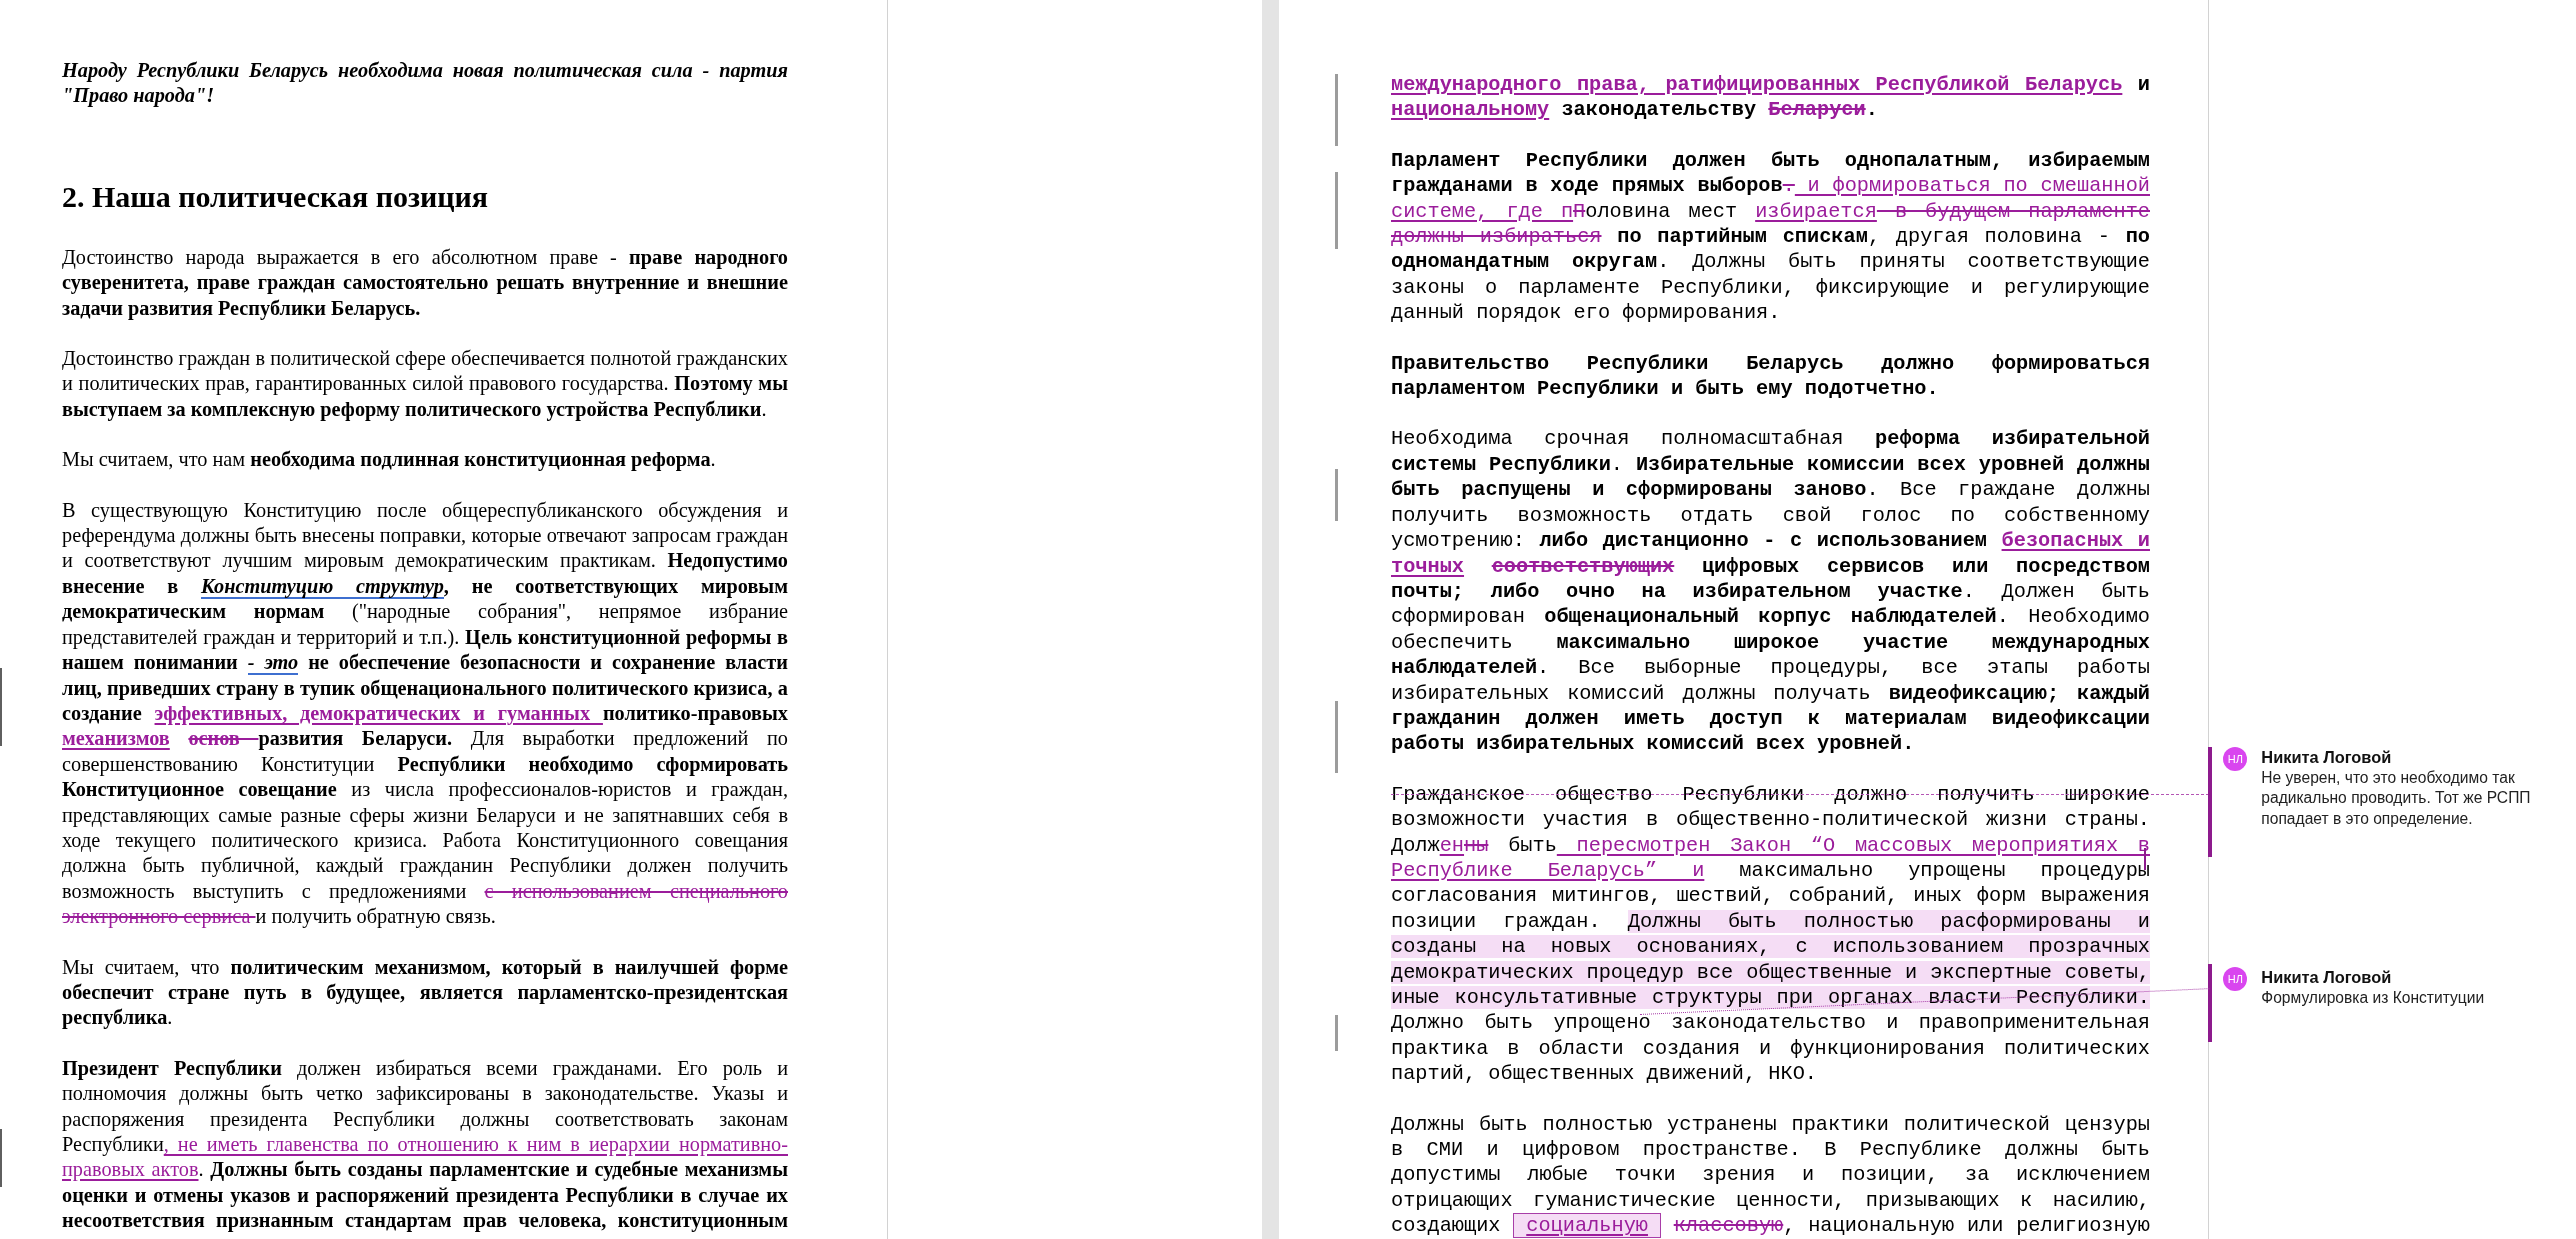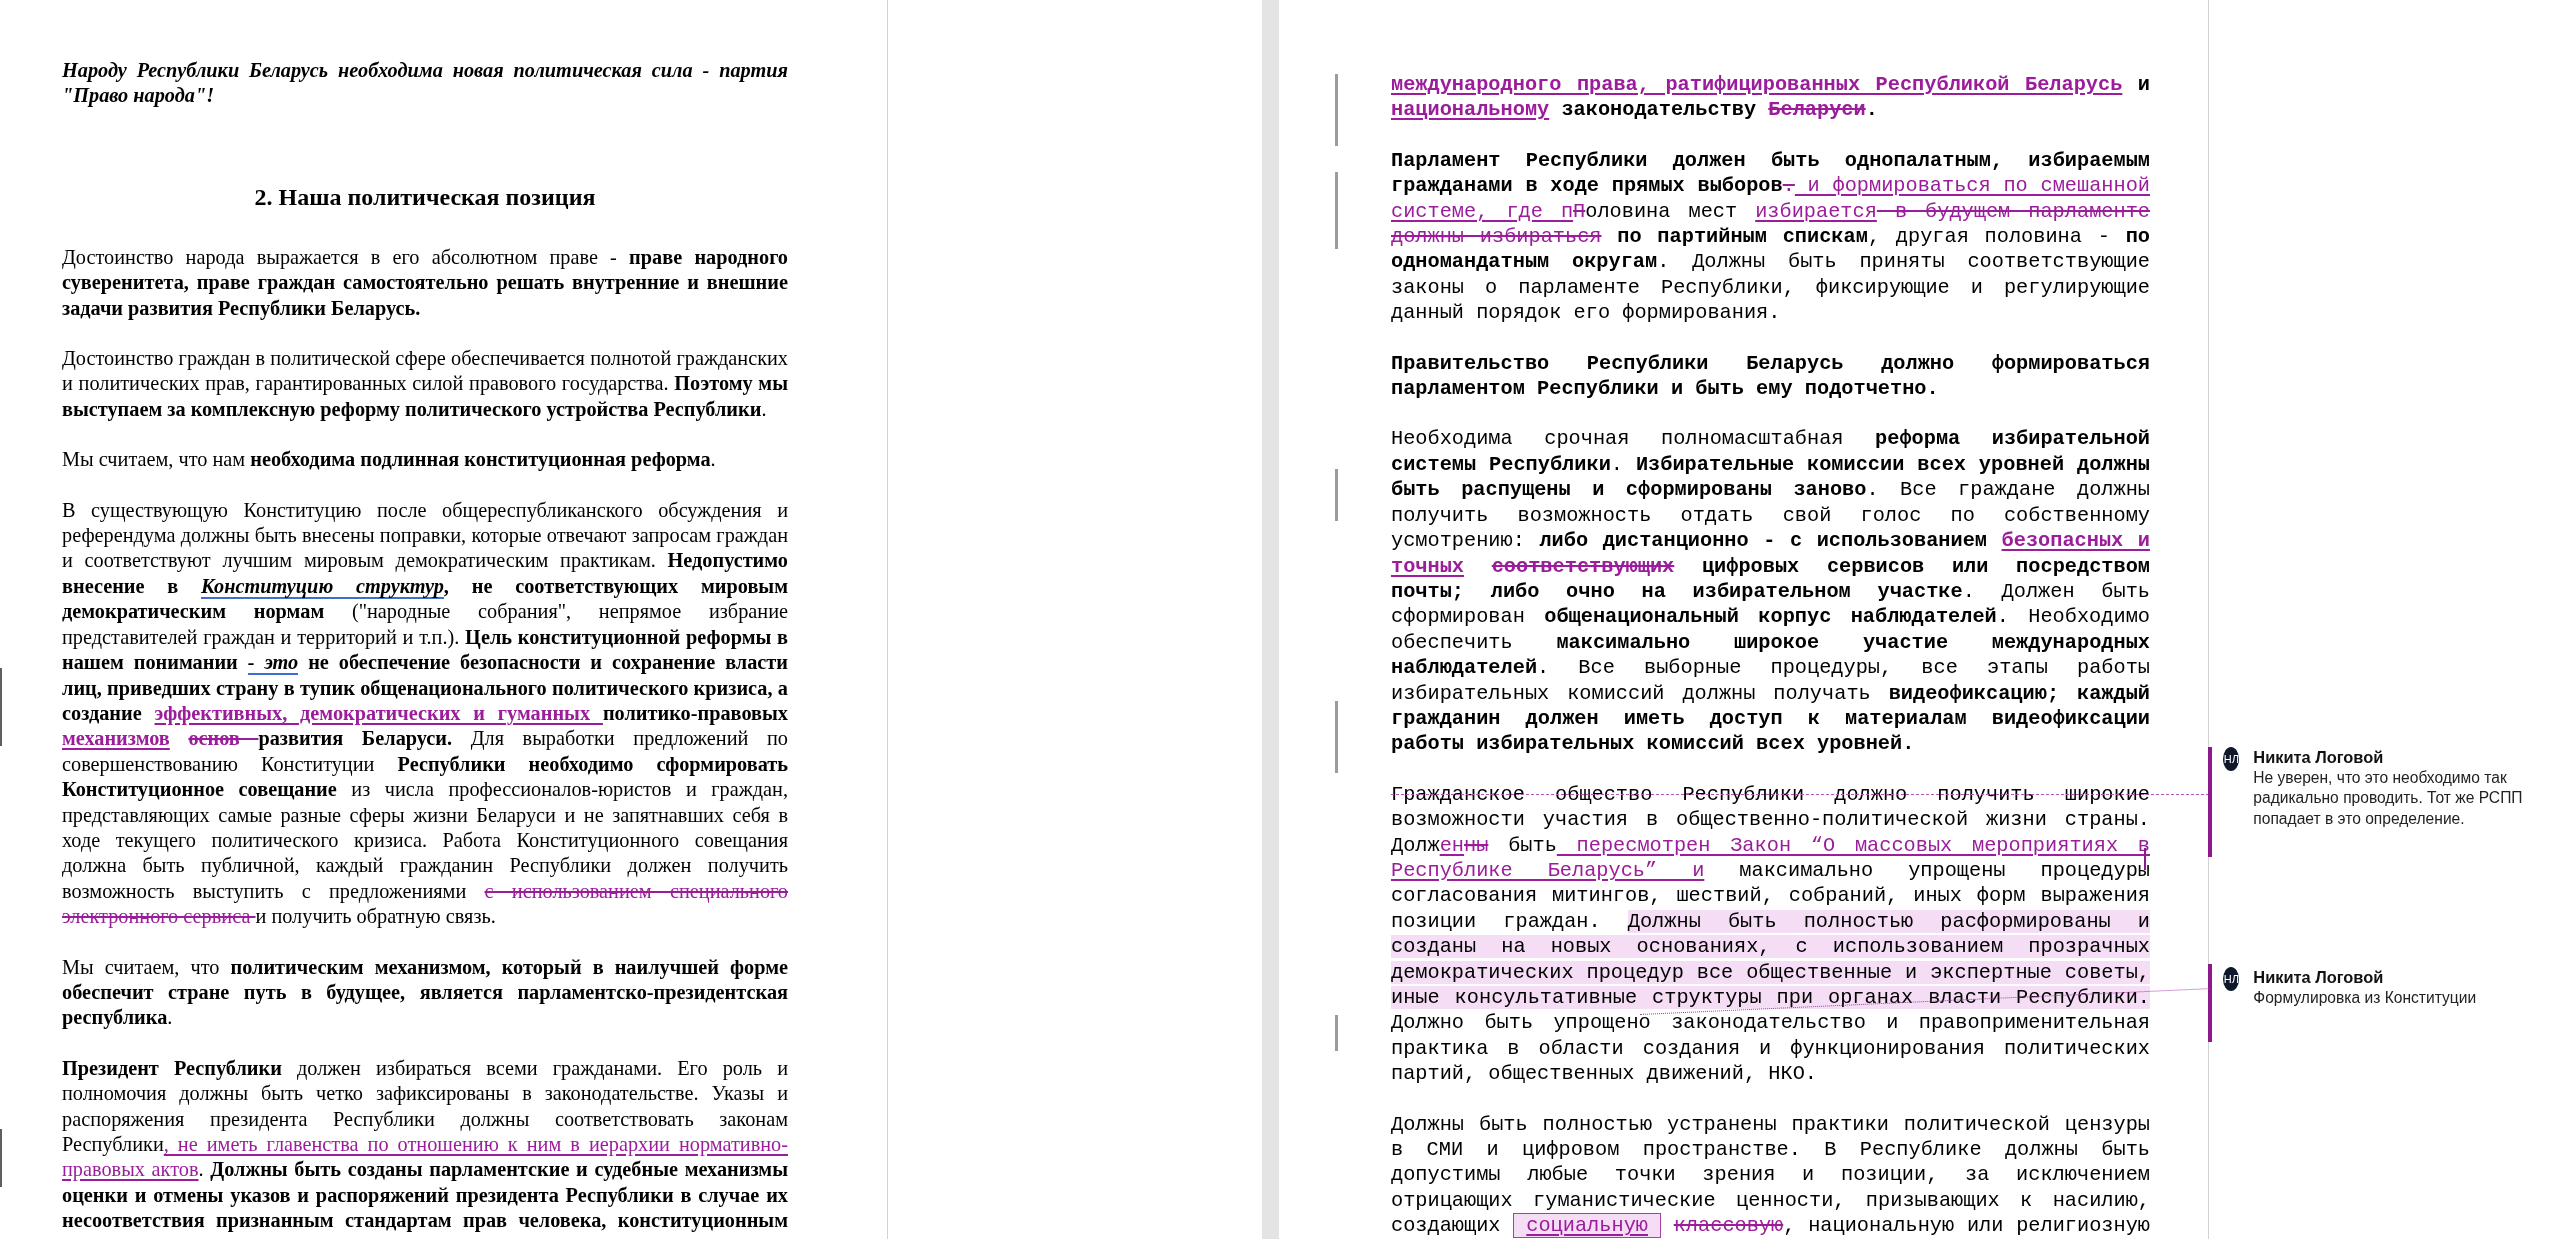--- a/index.html
+++ b/index.html
@@ -11,37 +11,37 @@
   .page-left{position:absolute;left:0;top:0;width:887px;height:1240px;background:#fff;border-right:1.6px solid #d2d2d2;}
   .pane-divider{position:absolute;left:1262px;top:0;width:17px;height:1240px;background:#e4e4e4;}
   .page-right{position:absolute;left:1279px;top:0;width:929px;height:1240px;background:#fff;border-right:1.6px solid #d2d2d2;font-family:Liberation Mono, monospace;}
   .comments-margin{position:absolute;left:2210px;top:0;width:366px;height:1240px;background:#fff;}
   
   .doc-col{position:absolute;font-size:20.3px;line-height:25.4px;}
   #left-col{left:62px;top:58px;width:726px;}
   #right-col{left:112px;top:72px;width:759px;}
   .para{margin:0 0 25px 0;text-align:justify;}
   .jl{text-align-last:justify;}
-  .doc-h{margin:70px 0 30px 0;font-size:24px;line-height:36px;font-weight:bold;text-align:center;}
+  .doc-h{margin:70px 0 30px 0;font-size:30px;line-height:36px;font-weight:bold;text-align:left;}
   .b{font-weight:bold;}
   .i{font-style:italic;margin-top:20px;}
   .ins{color:#9b1d9b;text-decoration:underline;text-decoration-thickness:1.6px;text-underline-offset:3.1px;}
   .del{color:#9b1d9b;text-decoration:line-through;text-decoration-thickness:1.6px;}
   .blue{border-bottom:2.3px solid #3e6fd0;font-style:italic;}
   .hl{background:#f5ddf5;}
   .hlbox{background:#f5ddf5;border:1.6px solid #a83ea8;padding:0 12px;}
   
   .chg{position:absolute;left:56px;width:3.1px;background:#9c9c9c;}
   .edge{position:absolute;left:0;width:2.3px;background:#5f5f5f;}
   
   .hl-topline{position:absolute;left:112px;top:794px;width:818px;border-top:1.6px dashed #b455b4;}
   .hl-caret{position:absolute;left:865px;top:848px;width:2.3px;height:22px;background:#8d1a8d;}
   
   .comment{position:absolute;display:flex;gap:14px;font-family:"Liberation Sans","DejaVu Sans",sans-serif;}
-  .avatar{flex:0 0 auto;width:16px;height:24px;border-radius:50%;background:#0f172a;color:#fff;
+  .avatar{flex:0 0 auto;width:24px;height:24px;border-radius:50%;background:#d946ef;color:#fff;
     display:flex;align-items:center;justify-content:center;font-size:11px;}
   .c-body{width:336px;}
   .c-name{font-weight:bold;font-size:16.4px;line-height:21px;color:#111;}
   .c-text{font-size:15.6px;line-height:20.3px;color:#222;}
   .anchor{position:absolute;width:3.9px;background:#8d1a8d;}
   .conn{position:absolute;border-top:1.6px dotted #a83ea8;transform-origin:left top;}
 </style>
 </head>
 <body>
 

